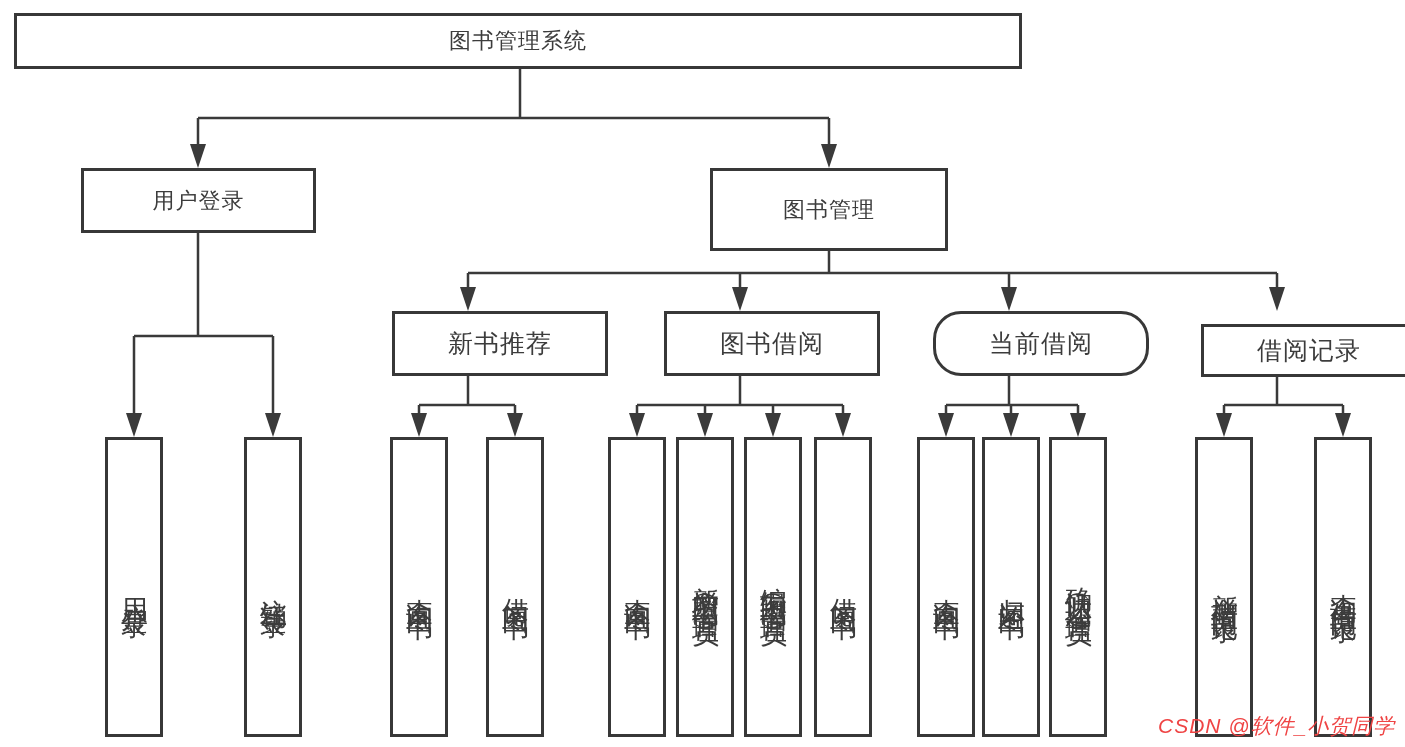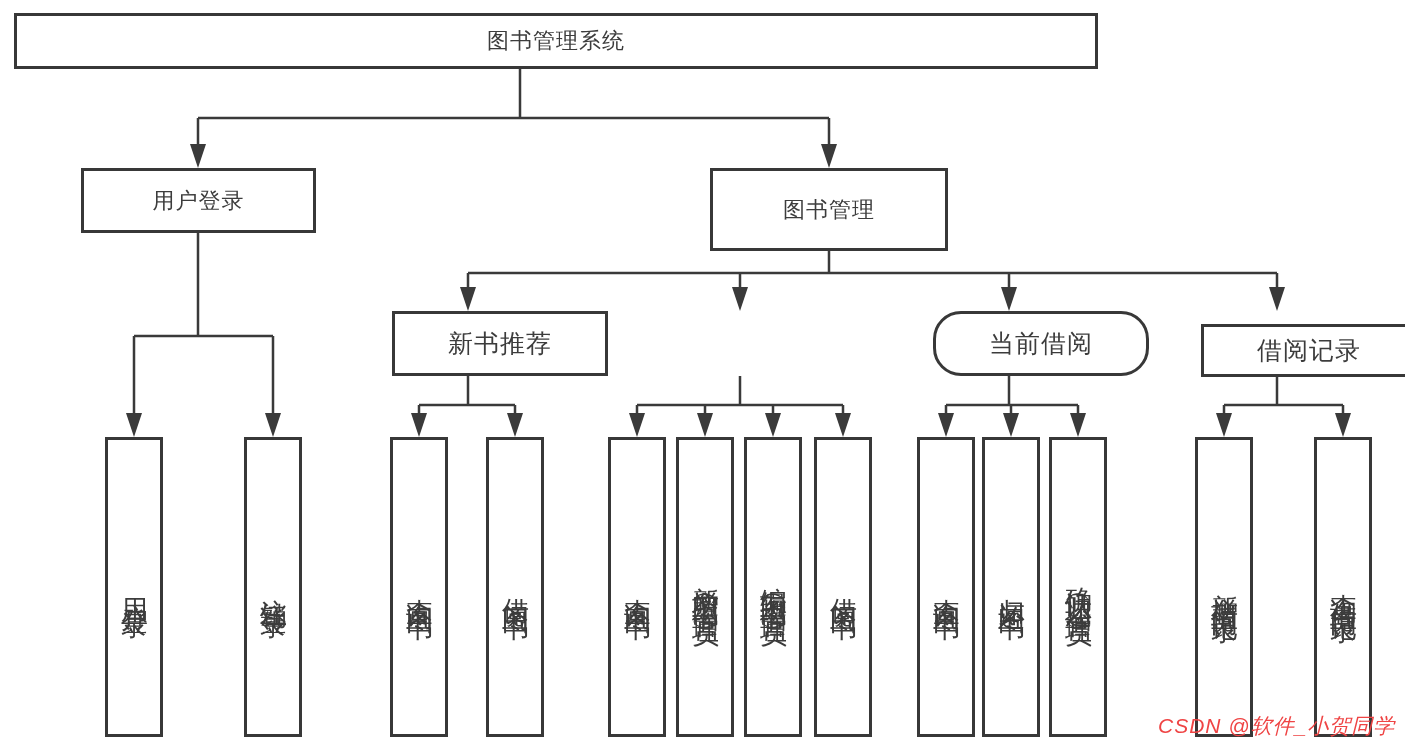--- a/index.html
+++ b/index.html
@@ -79,26 +79,27 @@
     <path fill="#3a3a3a" stroke="none" d="
       M198,168 l-8,-24 h16 z  M829,168 l-8,-24 h16 z
       M468,311 l-8,-24 h16 z  M740,311 l-8,-24 h16 z  M1009,311 l-8,-24 h16 z  M1277,311 l-8,-24 h16 z
       M134,437 l-8,-24 h16 z  M273,437 l-8,-24 h16 z
       M419,437 l-8,-24 h16 z  M515,437 l-8,-24 h16 z
       M637,437 l-8,-24 h16 z  M705,437 l-8,-24 h16 z  M773,437 l-8,-24 h16 z  M843,437 l-8,-24 h16 z
       M946,437 l-8,-24 h16 z  M1011,437 l-8,-24 h16 z  M1078,437 l-8,-24 h16 z
       M1224,437 l-8,-24 h16 z  M1343,437 l-8,-24 h16 z"></path>
   </svg>
 
-  <div class="node node-h" style="left:14px; top:13px; width:1084px; height:56px;">图书管理系统</div>
+  <div class="node node-h" style="left:14px; top:13px; width:1008px; height:56px;">图书管理系统</div>
 
   <div class="node node-h" style="left:81px; top:168px; width:235px; height:65px;">用户登录</div>
   <div class="node node-h" style="left:710px; top:168px; width:238px; height:83px;">图书管理</div>
 
   <div class="node node-h l3" style="left:360px; top:311px; width:216px; height:65px;">新书推荐</div>
+  <div class="node node-h l3" style="left:632px; top:311px; width:216px; height:65px;">图书借阅</div>
   <div class="node node-h l3" style="left:901px; top:311px; width:216px; height:65px;border-radius:28px;">当前借阅</div>
   <div class="node node-h l3" style="left:1169px; top:324px; width:216px; height:53px;">借阅记录</div>
 
   <div class="node node-v" style="left:105px;">
     <span class="vtext">用户登录</span>
   </div>
   <div class="node node-v" style="left:244px;">
     <span class="vtext">注销登录</span>
   </div>
 

